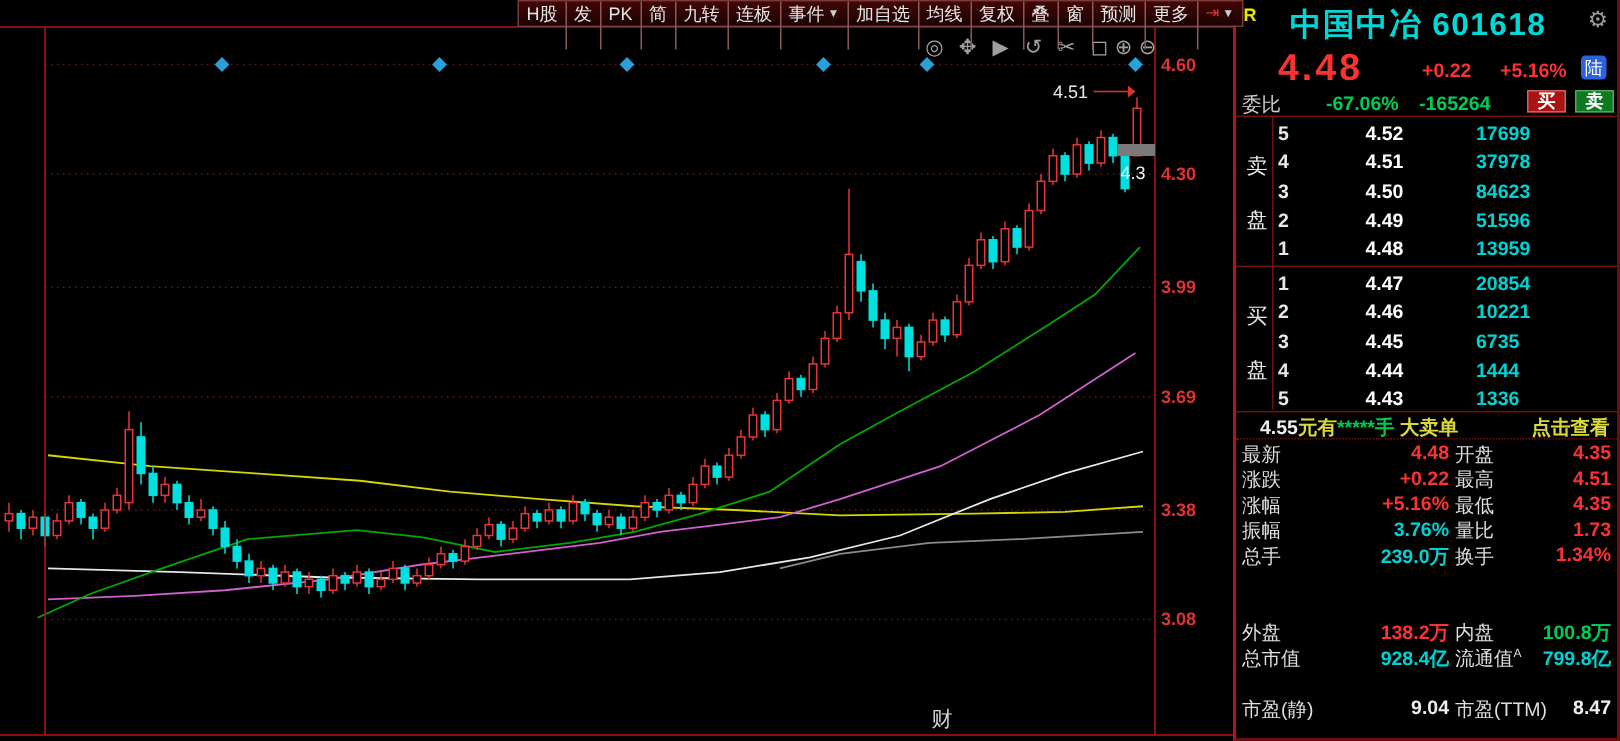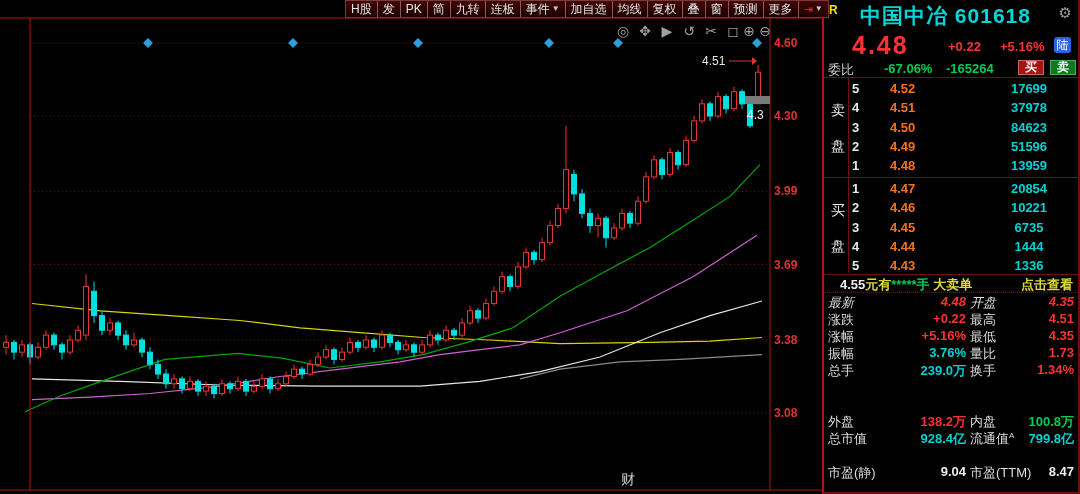--- a/index.html
+++ b/index.html
@@ -2,22 +2,22 @@
 <html><head>
 <meta charset="utf-8">
 <style>
   html,body{margin:0;padding:0;background:#000;}
   body{width:1080px;height:494px;overflow:hidden;position:relative;
        font-family:"Liberation Sans","DejaVu Sans",sans-serif;}
   .app{position:absolute;inset:0;background:#000;}
   
   .toolbar{position:absolute;left:345px;top:0;height:18px;display:flex;z-index:5;
     background:linear-gradient(180deg,#420606,#1a0202);border:1px solid #7a3a3a;box-sizing:border-box;}
-  .tb-item{color:#e6e6e6;font-size:12px;line-height:16px;padding:0 5px;border-right:1px solid #8a5a5a;
-    white-space:nowrap;cursor:pointer;display:flex;align-items:center;gap:2px;}
+  .tb-item{color:#e6e6e6;font-size:12px;line-height:16px;padding:16px 5px;border-right:1px solid #8a5a5a;
+    white-space:nowrap;cursor:pointer;display:flex;align-items:flex-end;gap:2px;}
   .tb-item:last-child{border-right:none;}
   .tb-caret{color:#cccccc;font-size:8px;}
   .tb-arrow{color:#e03030;font-size:11px;}
   
   #chart{position:absolute;left:0;top:0;z-index:1;}
   
   .panel{position:absolute;left:822px;top:0;width:258px;height:494px;background:#000;z-index:4;
     border-left:2px solid #b41414;border-right:2px solid #6e0d0d;border-bottom:2px solid #6e0d0d;box-sizing:border-box;}
   .hdr{position:absolute;left:0;top:0;width:100%;height:30px;}
   .r-flag{position:absolute;left:5px;top:3px;color:#e8e800;font-size:12px;font-weight:bold;}
@@ -36,22 +36,22 @@
   .btn{position:absolute;top:1px;width:26px;height:15px;border:1px solid #d06060;color:#fff;font-size:12px;
     line-height:13px;text-align:center;padding:0;cursor:pointer;font-weight:bold;}
   .btn.buy{left:194px;background:#a81414;}
   .btn.sell{left:226px;background:#0d7a22;border-color:#4aa85a;}
   .book{position:absolute;left:0;top:78px;width:100%;height:195px;}
   .book-vline{position:absolute;left:24px;top:0;width:1px;height:195px;background:#701010;}
   .book-hline{position:absolute;left:0;top:99px;width:100%;height:1px;background:#701010;}
   .side-ch{position:absolute;left:7px;color:#e8e8e8;font-size:14px;}
   .ob-row{position:absolute;left:26px;width:228px;height:19px;cursor:pointer;}
   .ob-num{position:absolute;left:2px;top:2px;color:#e8e8e8;font-size:13px;font-weight:bold;}
-  .ob-price{position:absolute;left:40px;top:2px;width:66px;text-align:left;color:#f97316;font-size:13px;font-weight:bold;}
-  .ob-vol{position:absolute;right:4px;top:2px;width:90px;text-align:center;color:#00d2d2;font-size:13px;font-weight:bold;}
+  .ob-price{position:absolute;left:40px;top:2px;width:66px;text-align:center;color:#ffffff;font-size:13px;font-weight:bold;}
+  .ob-vol{position:absolute;right:4px;top:2px;width:90px;text-align:left;color:#00d2d2;font-size:13px;font-weight:bold;}
   .tip-row{position:absolute;left:0;top:274px;width:100%;height:17px;border-top:1px solid #701010;border-bottom:1px dotted #701010;font-size:13px;font-weight:bold;}
   .tip-row .inner{position:absolute;left:16px;top:1px;white-space:nowrap;}
   .tip-link{position:absolute;right:5px;top:1px;color:#d8d838;cursor:pointer;margin-left:36px;}
   .stats{position:absolute;left:0;top:293px;width:100%;height:188px;}
   .st-row{position:absolute;left:0;width:100%;height:17px;font-size:13px;}
   .st-l1{position:absolute;left:4px;top:1px;color:#dedede;white-space:nowrap;}
   .st-v1{position:absolute;left:52px;top:1px;width:90px;text-align:right;font-weight:bold;}
   .st-l2{position:absolute;left:146px;top:1px;color:#dedede;white-space:nowrap;}
   .st-v2{position:absolute;right:4px;top:1px;width:72px;text-align:right;font-weight:bold;}
   sup{font-size:8px;color:#dedede;}
@@ -422,21 +422,21 @@
           <span class="ob-num">5</span>
           <span class="ob-price">4.43</span>
           <span class="ob-vol">1336</span>
         </div>
       </div>
     <div class="tip-row">
       <span class="inner"><span class="c-white">4.55</span><span class="c-yellow">元有</span><span class="c-green">*****</span><span class="c-green">手</span><span class="c-yellow"> 大卖单</span></span>
       <span class="tip-link">点击查看</span>
     </div>
     <div class="stats" id="stats">
-        <div class="st-row" style="top: 0px; font-style: italic;">
+        <div class="st-row" style="top: 0px;">
           <span class="st-l1">最新</span>
           <span class="st-v1 c-red">4.48</span>
           <span class="st-l2">开盘</span>
           <span class="st-v2 c-red">4.35</span>
         </div>
         <div class="st-row" style="top: 17px;">
           <span class="st-l1">涨跌</span>
           <span class="st-v1 c-red">+0.22</span>
           <span class="st-l2">最高</span>
           <span class="st-v2 c-red">4.51</span>

